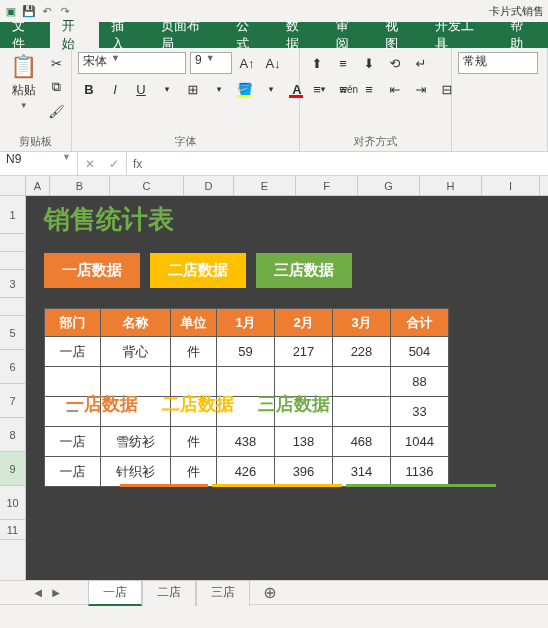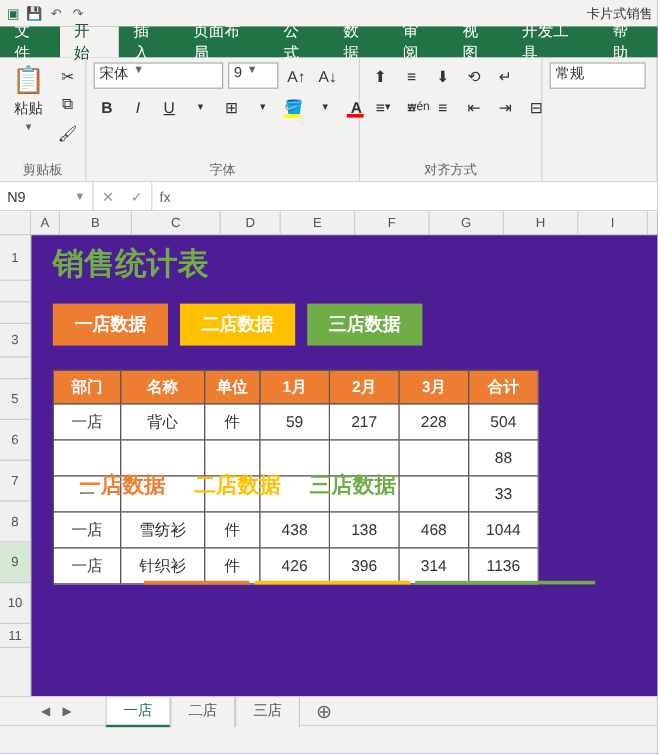--- a/index.html
+++ b/index.html
@@ -16,33 +16,33 @@
 .rgroup .gbody{flex:1;display:flex;align-items:flex-start;gap:4px}
 .rgroup .glabel{text-align:center;font-size:11px;color:#666;padding-top:2px}
 .btn{display:flex;flex-direction:column;align-items:center;gap:2px;padding:2px 4px;cursor:pointer;border-radius:2px}
 .icon{display:inline-flex;align-items:center;justify-content:center}
 .vstack{display:flex;flex-direction:column;gap:2px}
 .hstack{display:flex;gap:4px;align-items:center}
 .dropdown{height:22px;border:1px solid #ababab;background:#fff;display:flex;align-items:flex-start;padding:0 4px;font-size:12px}
 .dropdown .arrow{margin-left:4px;color:#666;font-size:9px}
 .smallbtn{width:22px;height:22px;display:flex;align-items:center;justify-content:center;cursor:pointer;font-size:13px}
 .formula-bar{height:24px;display:flex;border-bottom:1px solid #d4d4d4;background:#fff}
-.namebox{width:78px;border-right:1px solid #d4d4d4;display:flex;align-items:center;padding:0 6px;font-size:12px}
+.namebox{width:78px;border-right:1px solid #d4d4d4;display:flex;padding:0 6px;font-size:12px}
 .namebox .arrow{margin-left:auto;color:#888;font-size:9px}
 .fbtns{display:flex;align-items:center;border-right:1px solid #d4d4d4}
 .fbtns span{width:24px;text-align:center;color:#999;cursor:pointer}
 .fx{color:#666;padding:0 6px;display:flex;align-items:center}
 .grid-area{height:404px;display:flex;overflow:hidden;position:relative}
 .rowhdrs{width:26px;background:#f0f0f0;border-right:1px solid #ccc}
 .rowhdrs div{height:20px;border-bottom:1px solid #ccc;font-size:11px;display:flex;align-items:center;justify-content:center;color:#555}
 .rowhdrs div:first-child{height:20px}
 .gridmain{flex:1;overflow:hidden;position:relative}
 .colhdrs{height:20px;display:flex;background:#f0f0f0;border-bottom:1px solid #ccc}
 .colhdrs div{border-right:1px solid #ccc;font-size:11px;display:flex;align-items:center;justify-content:center;color:#555}
-.cells{position:relative;height:384px;background:#4c1d95}
+.cells{position:relative;height:384px;background:#404040}
 .content{position:absolute;left:18px;top:6px}
 .title-big{font-size:26px;font-weight:bold;color:#70ad47;margin-bottom:16px}
 .tabs3{display:flex;gap:10px;margin-bottom:20px}
 .tabs3 div{padding:8px 18px;color:#fff;font-size:15px;font-weight:bold}
 .tabs3 .t1{background:#ed7d31}
 .tabs3 .t2{background:#ffc000}
 .tabs3 .t3{background:#70ad47}
 table.data{border-collapse:collapse}
 table.data th,table.data td{border:1.5px solid #595959;text-align:center;font-size:13px;padding:0}
 table.data th{background:#ed7d31;color:#fff;height:28px}

